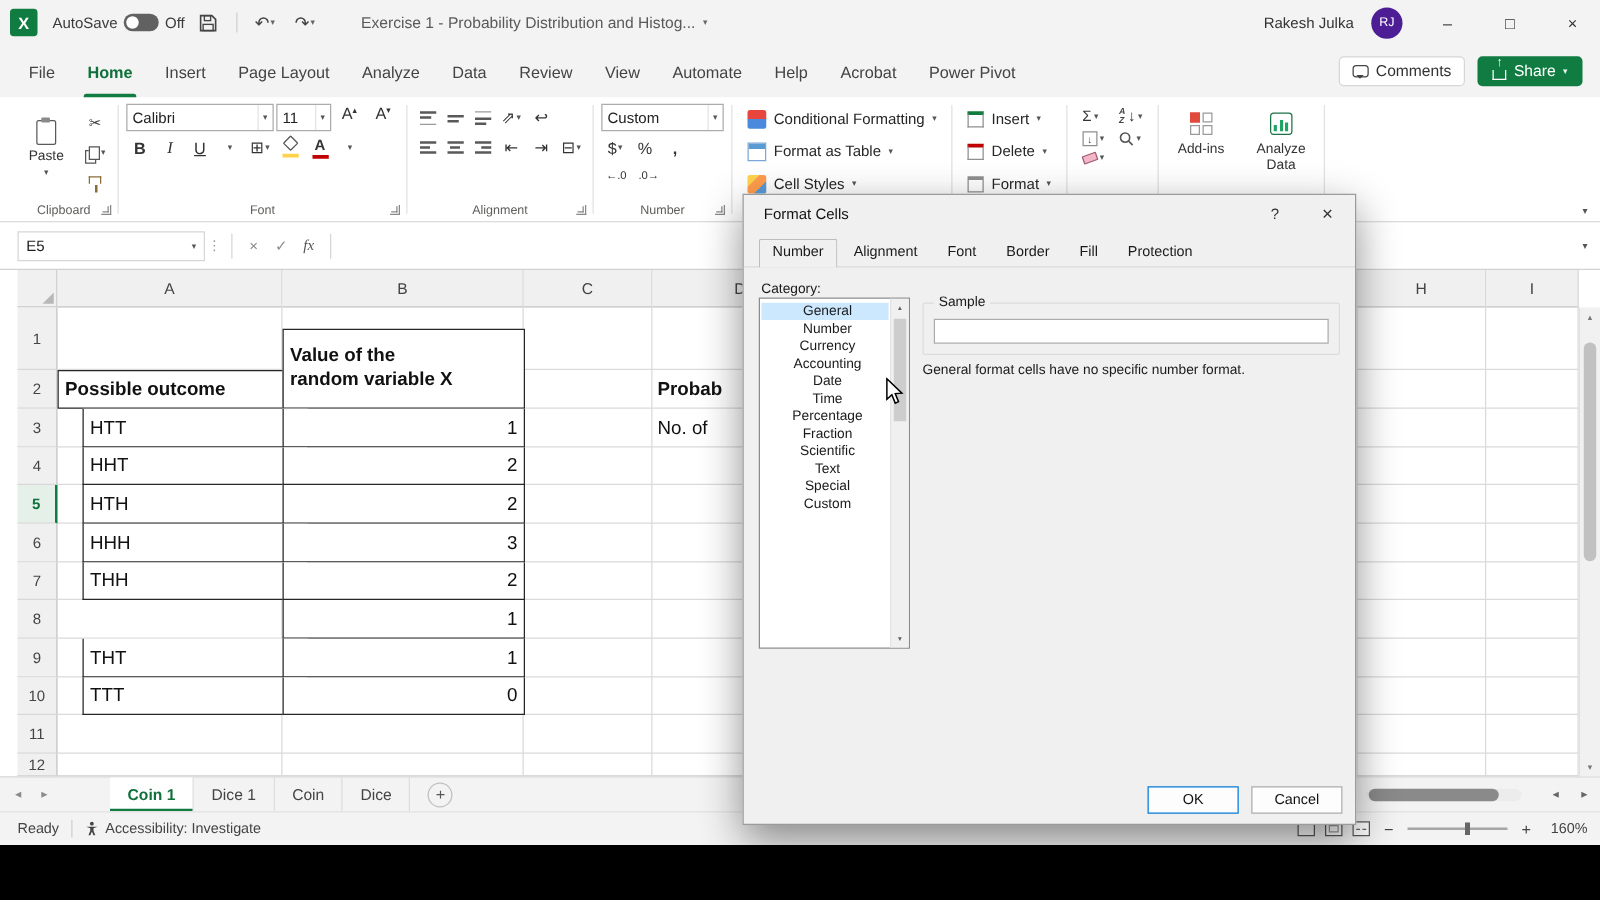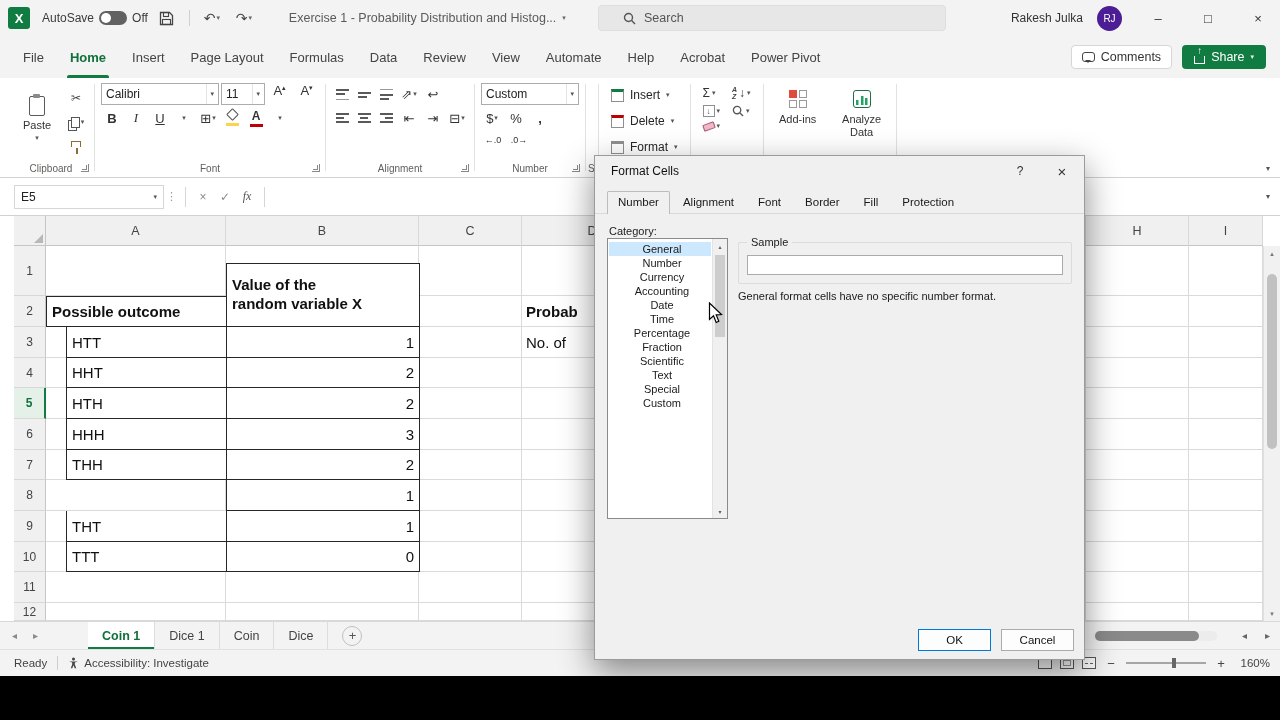--- a/index.html
+++ b/index.html
@@ -222,41 +222,34 @@
       <span class="dd">▾</span>
     </div>
   <div class="tb-btn">
       <span>↷</span>
       <span class="dd">▾</span>
     </div>
   <div class="doc-title">
     <span>Exercise 1 - Probability Distribution and Histog...</span>
     <span class="dd">▾</span>
   </div>
-  <div class="search">
-    <svg width="13" height="13" viewBox="0 0 13 13">
-        <circle cx="5.5" cy="5.5" r="4" fill="none" stroke="#555" stroke-width="1.4"></circle>
-        <line x1="8.6" y1="8.6" x2="12" y2="12" stroke="#555" stroke-width="1.4"></line>
-      </svg>
-    <span>Search</span>
-  </div>
   <div class="user">Rakesh Julka</div>
   <div class="avatar">RJ</div>
   <div class="win-btn">–</div>
   <div class="win-btn">□</div>
   <div class="win-btn">×</div>
 </div>
 
 <div class="tabrow">
   <div class="rtabs" id="ribbon-tabs">
       <div class="rtab">File</div>
       <div class="rtab active">Home</div>
       <div class="rtab">Insert</div>
       <div class="rtab">Page Layout</div>
-      <div class="rtab">Formulas</div>
+      <div class="rtab">Analyze</div>
       <div class="rtab">Data</div>
       <div class="rtab">Review</div>
       <div class="rtab">View</div>
       <div class="rtab">Automate</div>
       <div class="rtab">Help</div>
       <div class="rtab">Acrobat</div>
       <div class="rtab">Power Pivot</div>
     </div>
   <div class="tab-right">
     <div class="comments-btn">
@@ -418,20 +411,37 @@
       <div class="decbtn">←.0</div>
       <div class="decbtn">.0→</div>
     </div>
     <div class="g-label"><span>Number</span></div>
     <span class="launcher"></span>
   </div>
 
   <div class="gsep"></div>
 
   <div class="group">
+    <div class="stack">
+      <div class="stackbtn">
+        <span class="ic-cf"></span>
+        <span>Conditional Formatting</span>
+        <span class="dd">▾</span>
+      </div>
+      <div class="stackbtn">
+        <span class="ic-fat"></span>
+        <span>Format as Table</span>
+        <span class="dd">▾</span>
+      </div>
+      <div class="stackbtn">
+        <span class="ic-cs"></span>
+        <span>Cell Styles</span>
+        <span class="dd">▾</span>
+      </div>
+    </div>
     <div class="g-label"><span>Styles</span></div>
   </div>
 
   <div class="gsep"></div>
 
   <div class="group">
     <div class="stack">
       <div class="stackbtn">
         <span class="ic-cell ins"></span>
         <span>Insert</span>

